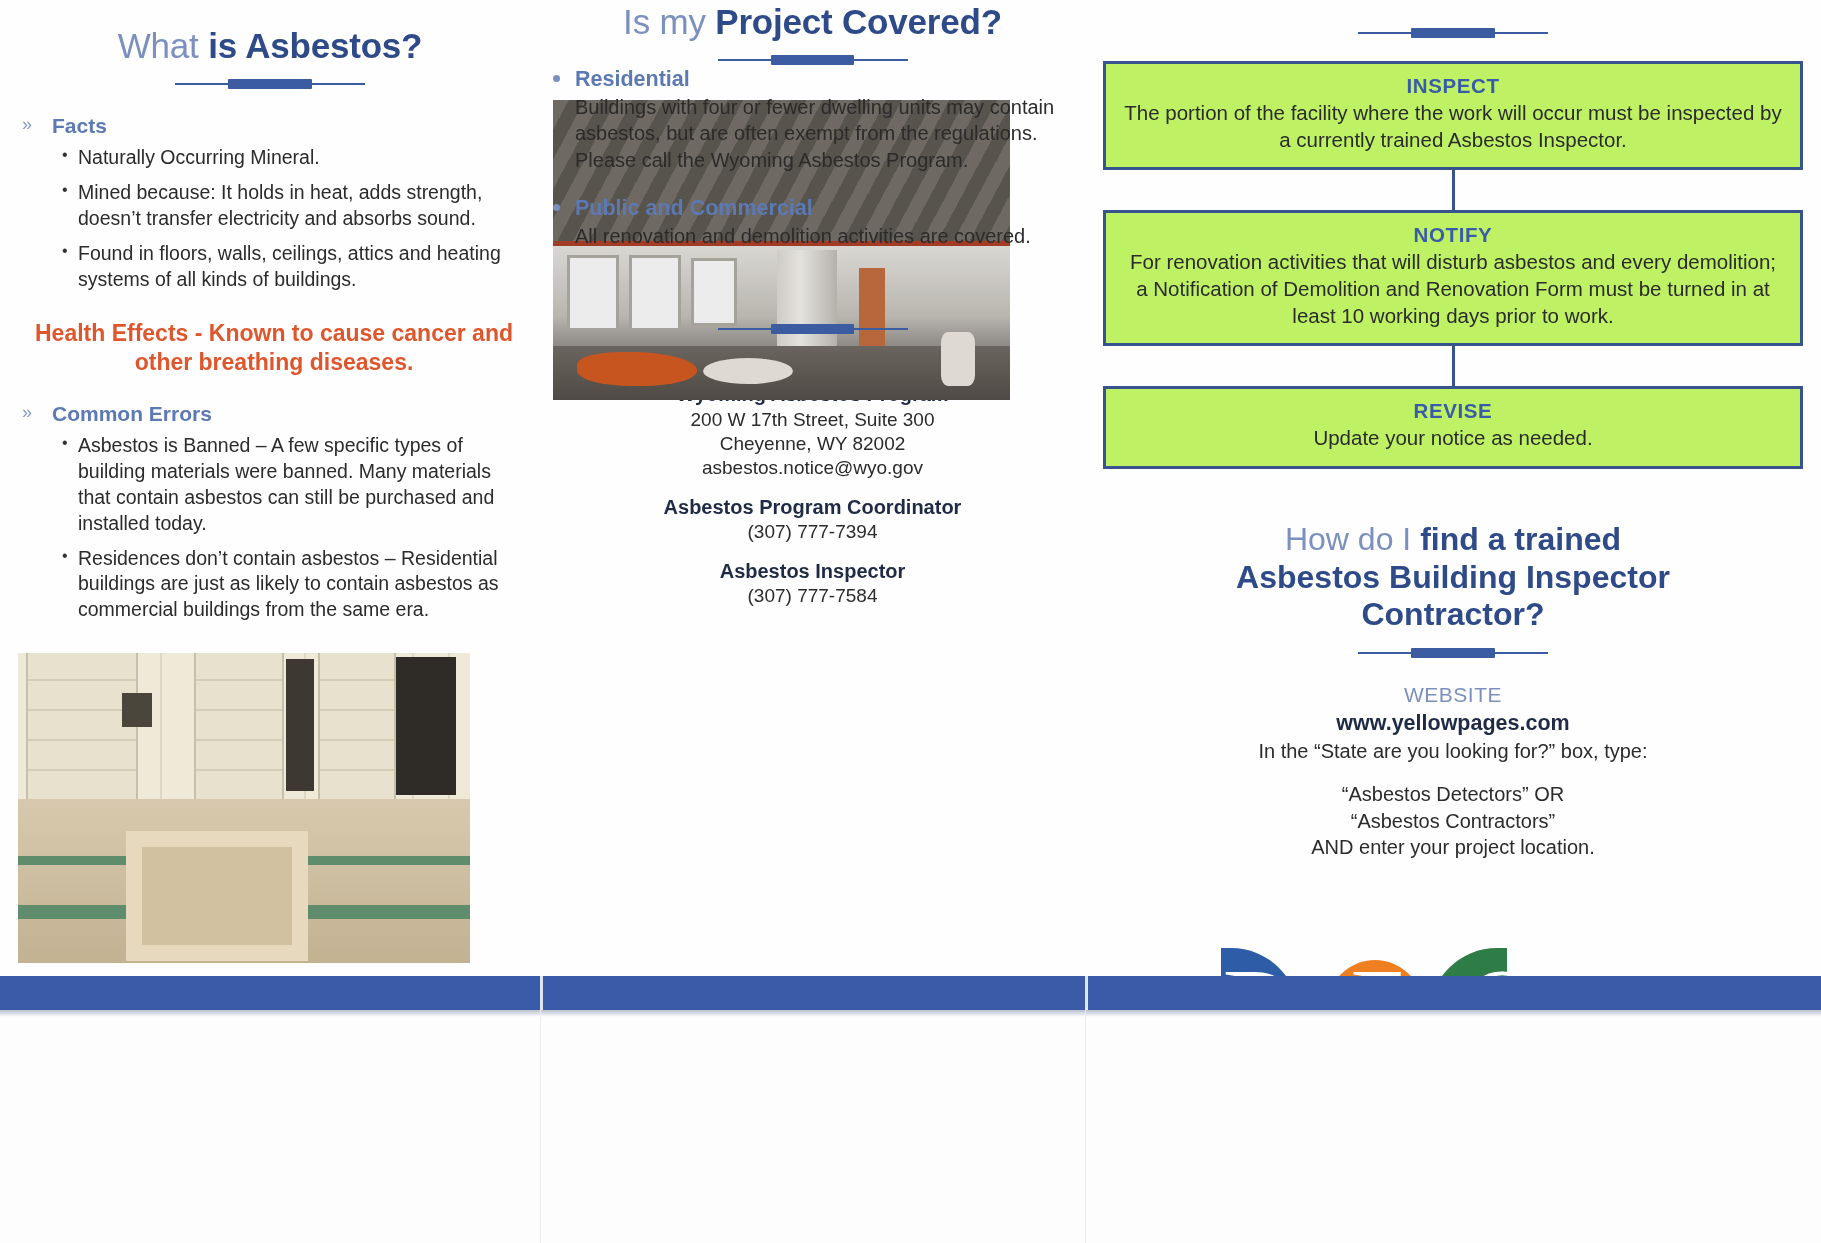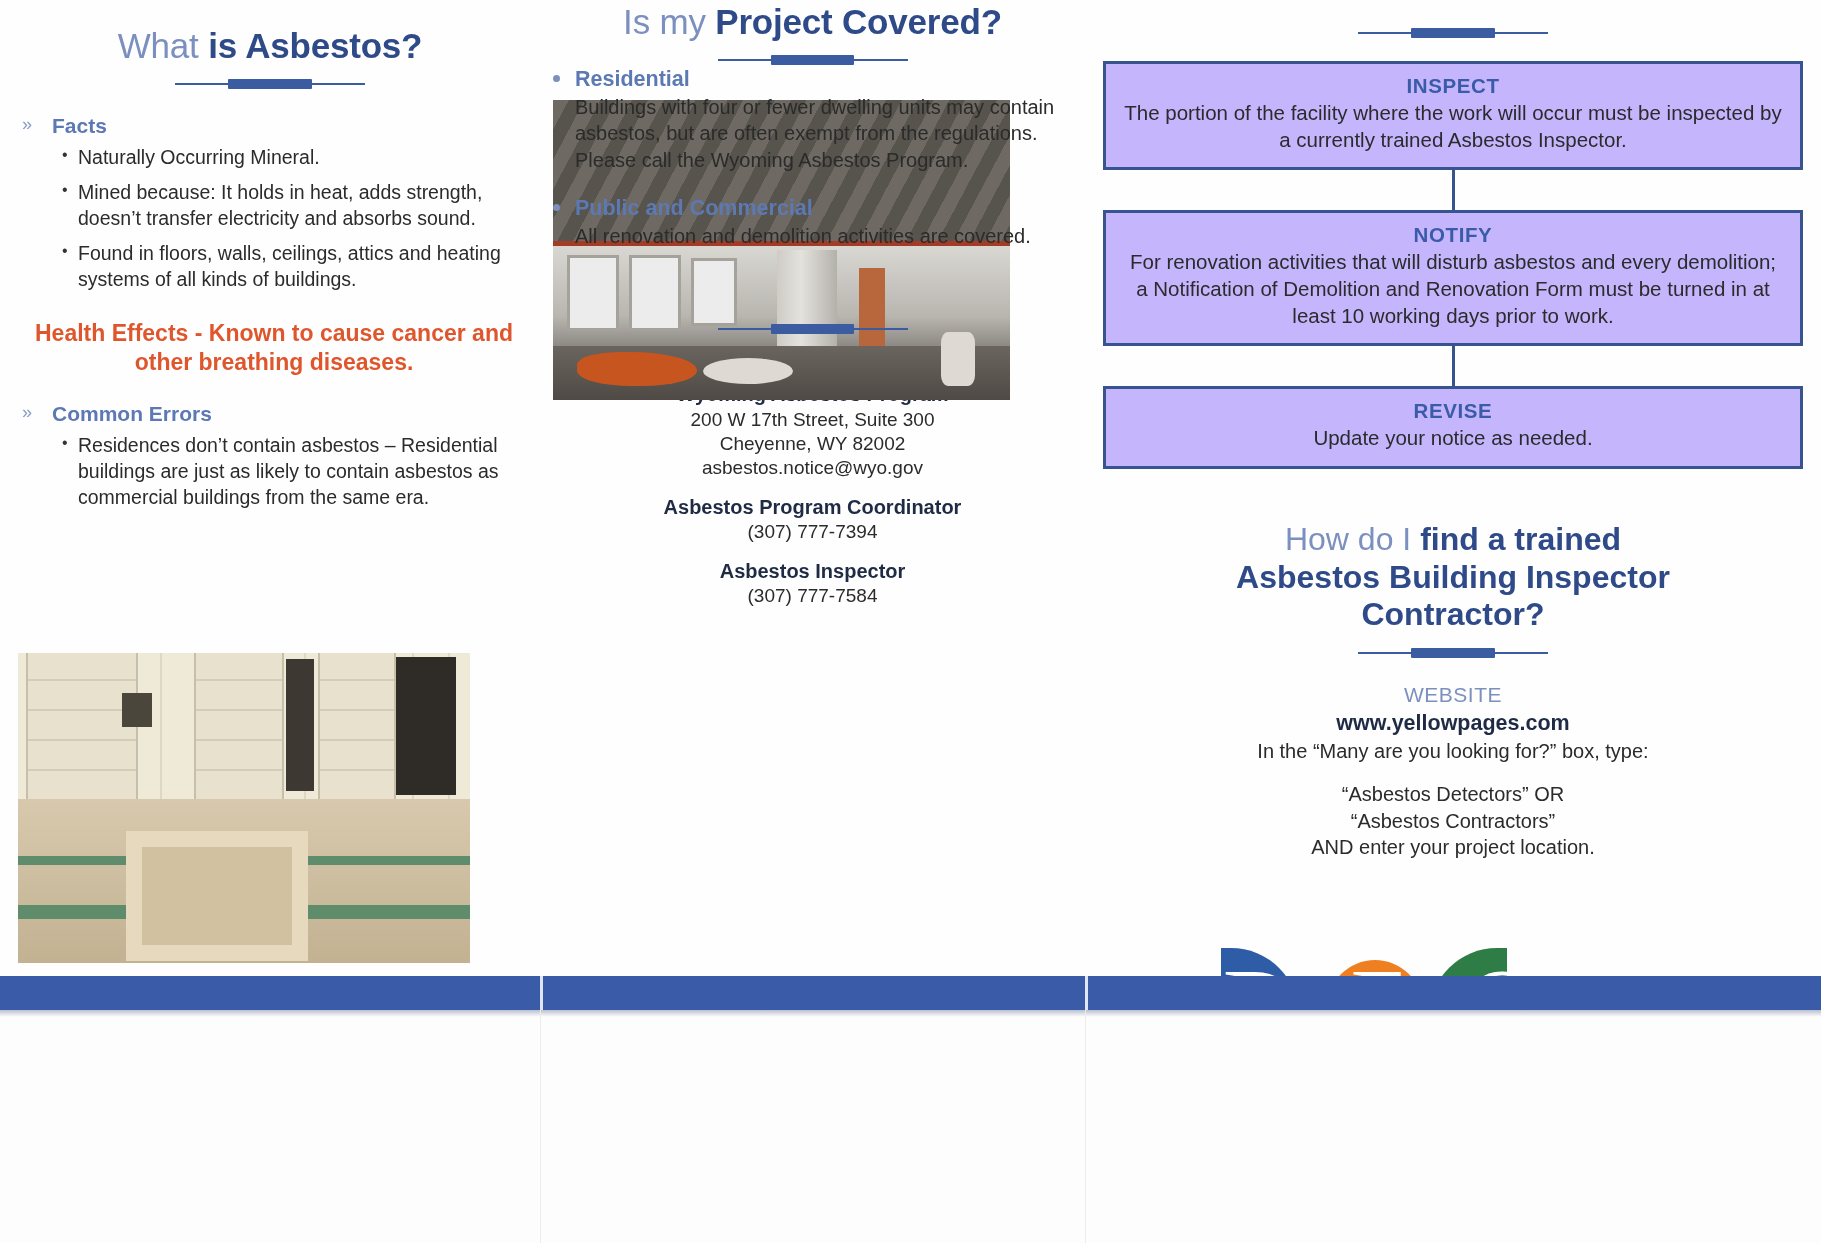--- a/index.html
+++ b/index.html
@@ -288,21 +288,21 @@
   }
   .contact-block .sp { height: 14px; }
 
   
   .c3-head { padding-top: 14px; }
 
   .flow { margin-top: 22px; padding: 0 18px 0 18px; position: relative; }
 
   .fbox {
     border: 3px solid #38548f;
-    background: #c4b5fd;
+    background: #bef264;
     padding: 10px 16px 14px;
     text-align: center;
   }
   .fbox-title {
     color: #3a5ca8;
     font-weight: 700;
     font-size: 20.5px;
     letter-spacing: 0.6px;
     margin-bottom: 2px;
   }
@@ -448,20 +448,21 @@
     </div>
 
     <div class="health">Health Effects - Known to cause cancer and other breathing diseases.</div>
 
     <div class="grp">
       <div class="grp-title">
         <span class="chev">»</span>
         <span>Common Errors</span>
       </div>
       <ul class="bul">
+        <li>Asbestos is Banned – A few specific types of building materials were banned. Many materials that contain asbestos can still be purchased and installed today.</li>
         <li>Residences don’t contain asbestos – Residential buildings are just as likely to contain asbestos as commercial buildings from the same era.</li>
       </ul>
     </div>
 
     <div class="photo" id="photo-floor">
       <div class="floor-bg"></div>
       <div class="floor-wall"></div>
       <div class="floor-pillar" style="left:8px;width:108px;"></div>
       <div class="floor-pillar" style="left:176px;width:86px;"></div>
       <div class="floor-pillar" style="left:300px;width:74px;"></div>
@@ -568,21 +569,21 @@
       <b>Contractor?</b>
     </div>
     <div class="rule">
       <div class="bar"></div>
         <div class="thick"></div>
     </div>
 
     <div class="web">
       <div class="label">WEBSITE</div>
       <div class="url">www.yellowpages.com</div>
-      <div>In the “Many are you looking for?” box, type:</div>
+      <div>In the “State are you looking for?” box, type:</div>
       <div class="gap"></div>
       <div>“Asbestos Detectors” OR</div>
       <div>“Asbestos Contractors”</div>
       <div>AND enter your project location.</div>
     </div>
   </div>
 
   <div id="deq-logo">
     <div class="leaf blue"></div>
     <div class="circ-orange"></div>

